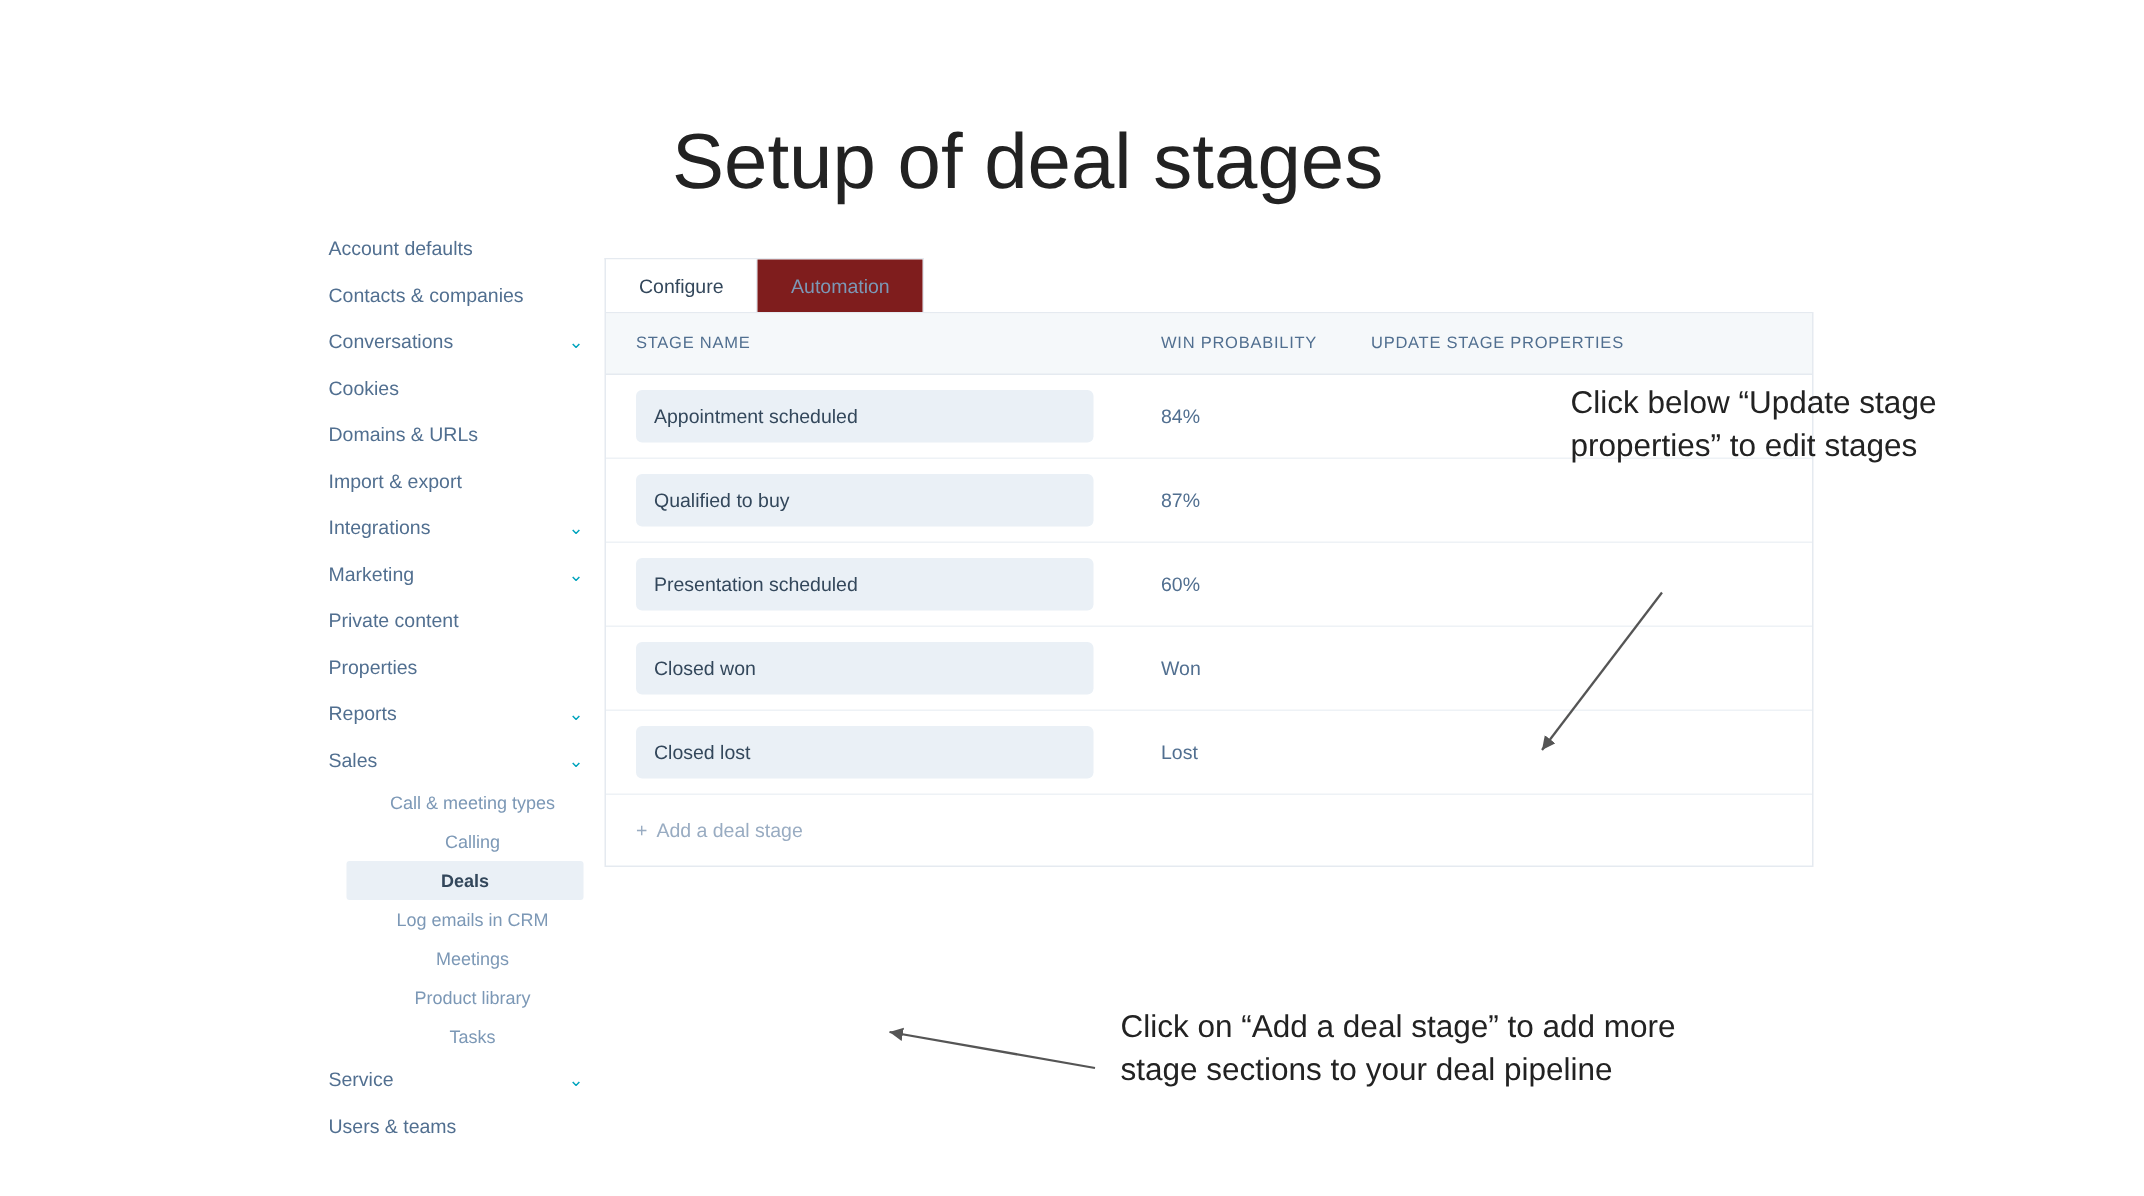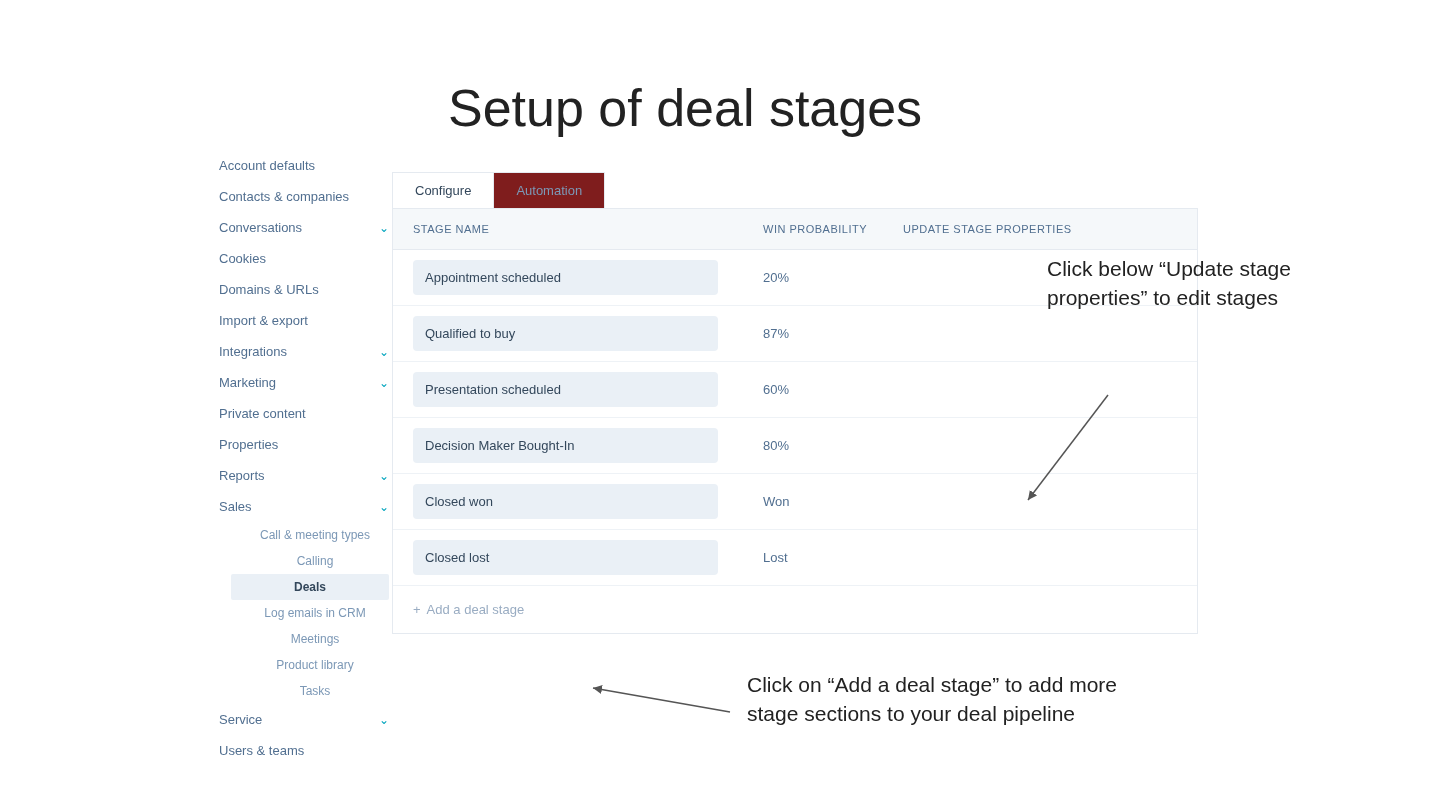--- a/index.html
+++ b/index.html
@@ -40,21 +40,21 @@
     color: #33475b;
     font-weight: 600;
     border-radius: 2px;
     padding-left: 6px;
     margin-left: -6px;
     padding-right: 6px;
   }
   
   .main {
     position: absolute;
-    left: 392px; top: 172px;
+    left: 403px; top: 172px;
     width: 806px;
   }
   .tabs {
     display: flex;
     border: 1px solid #e5eaf0;
     border-bottom: none;
     width: fit-content;
   }
   .tab {
     padding: 10px 22px;
@@ -203,33 +203,29 @@
   </div>
   <div class="table-wrap">
     <div class="thead">
       <div class="col-name">STAGE NAME</div>
       <div class="col-prob">WIN PROBABILITY</div>
       <div class="col-upd">UPDATE STAGE PROPERTIES</div>
     </div>
 
     <div class="row">
       <div class="stage-pill">Appointment scheduled</div>
-      <div class="prob">20%</div>
+      <div class="prob">84%</div>
     </div>
     <div class="row">
       <div class="stage-pill">Qualified to buy</div>
       <div class="prob">87%</div>
     </div>
     <div class="row">
       <div class="stage-pill">Presentation scheduled</div>
       <div class="prob">60%</div>
-    </div>
-    <div class="row">
-      <div class="stage-pill">Decision Maker Bought-In</div>
-      <div class="prob">80%</div>
     </div>
     <div class="row">
       <div class="stage-pill">Closed won</div>
       <div class="prob">Won</div>
     </div>
     <div class="row">
       <div class="stage-pill">Closed lost</div>
       <div class="prob">Lost</div>
     </div>
 

